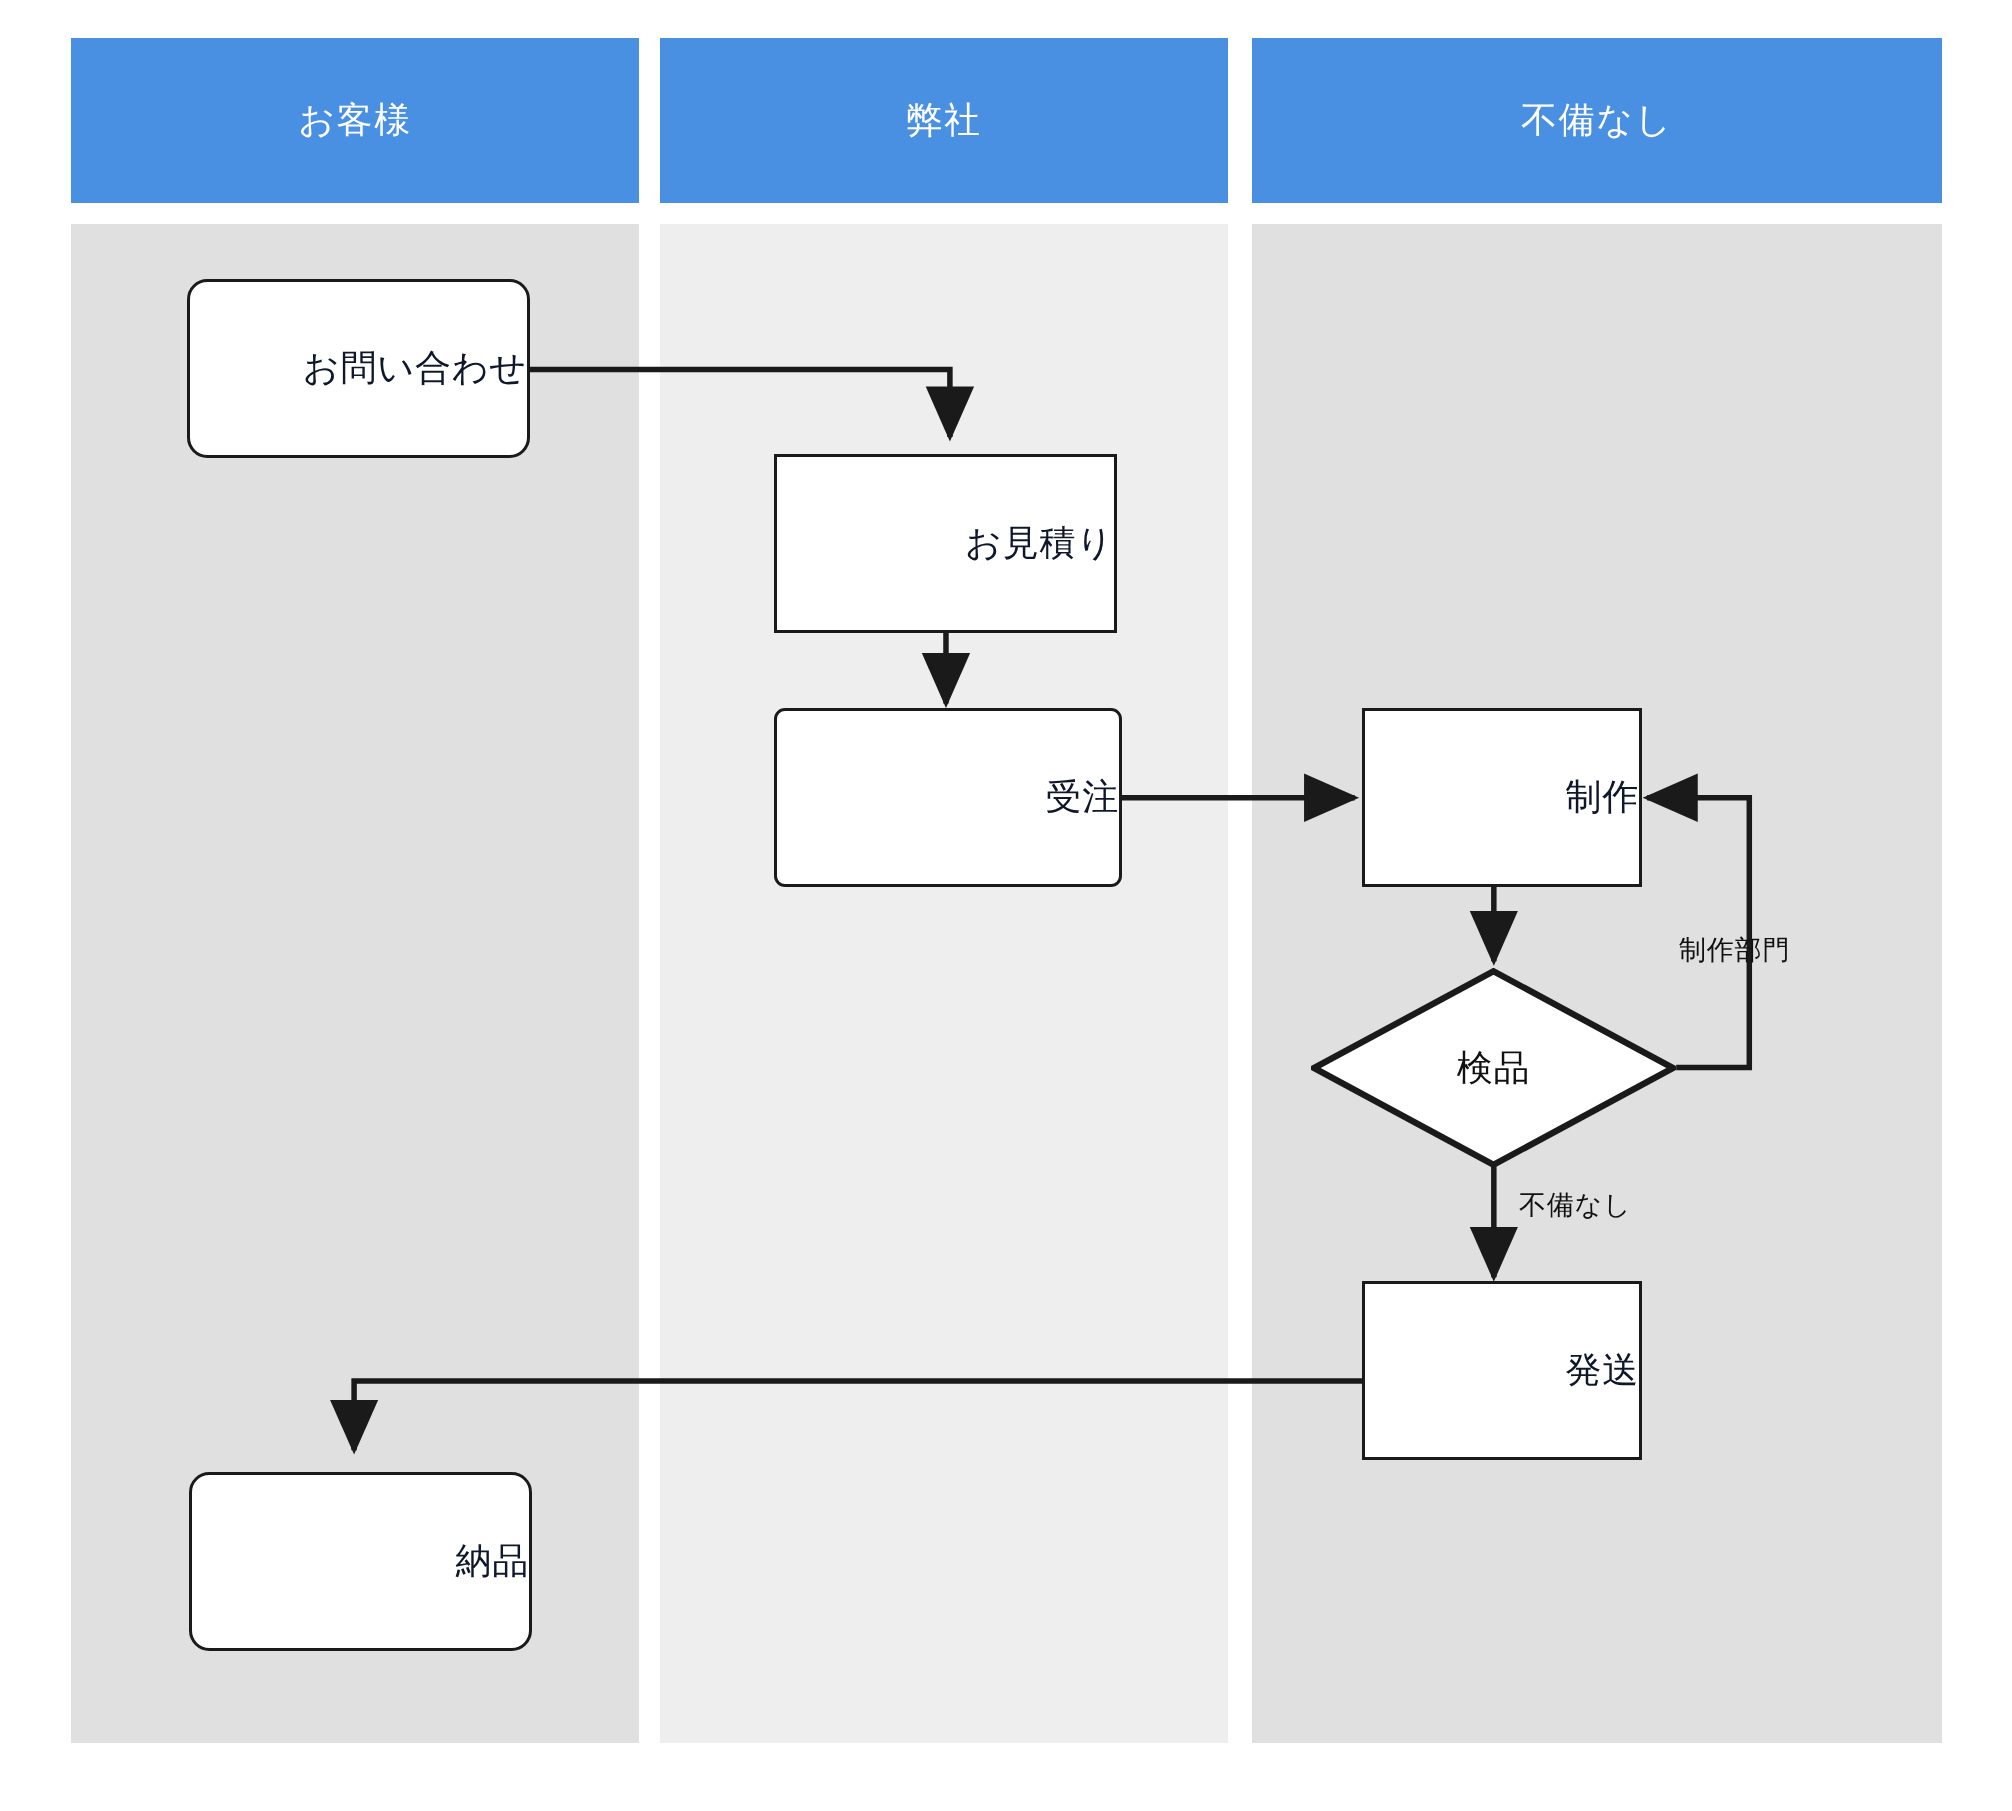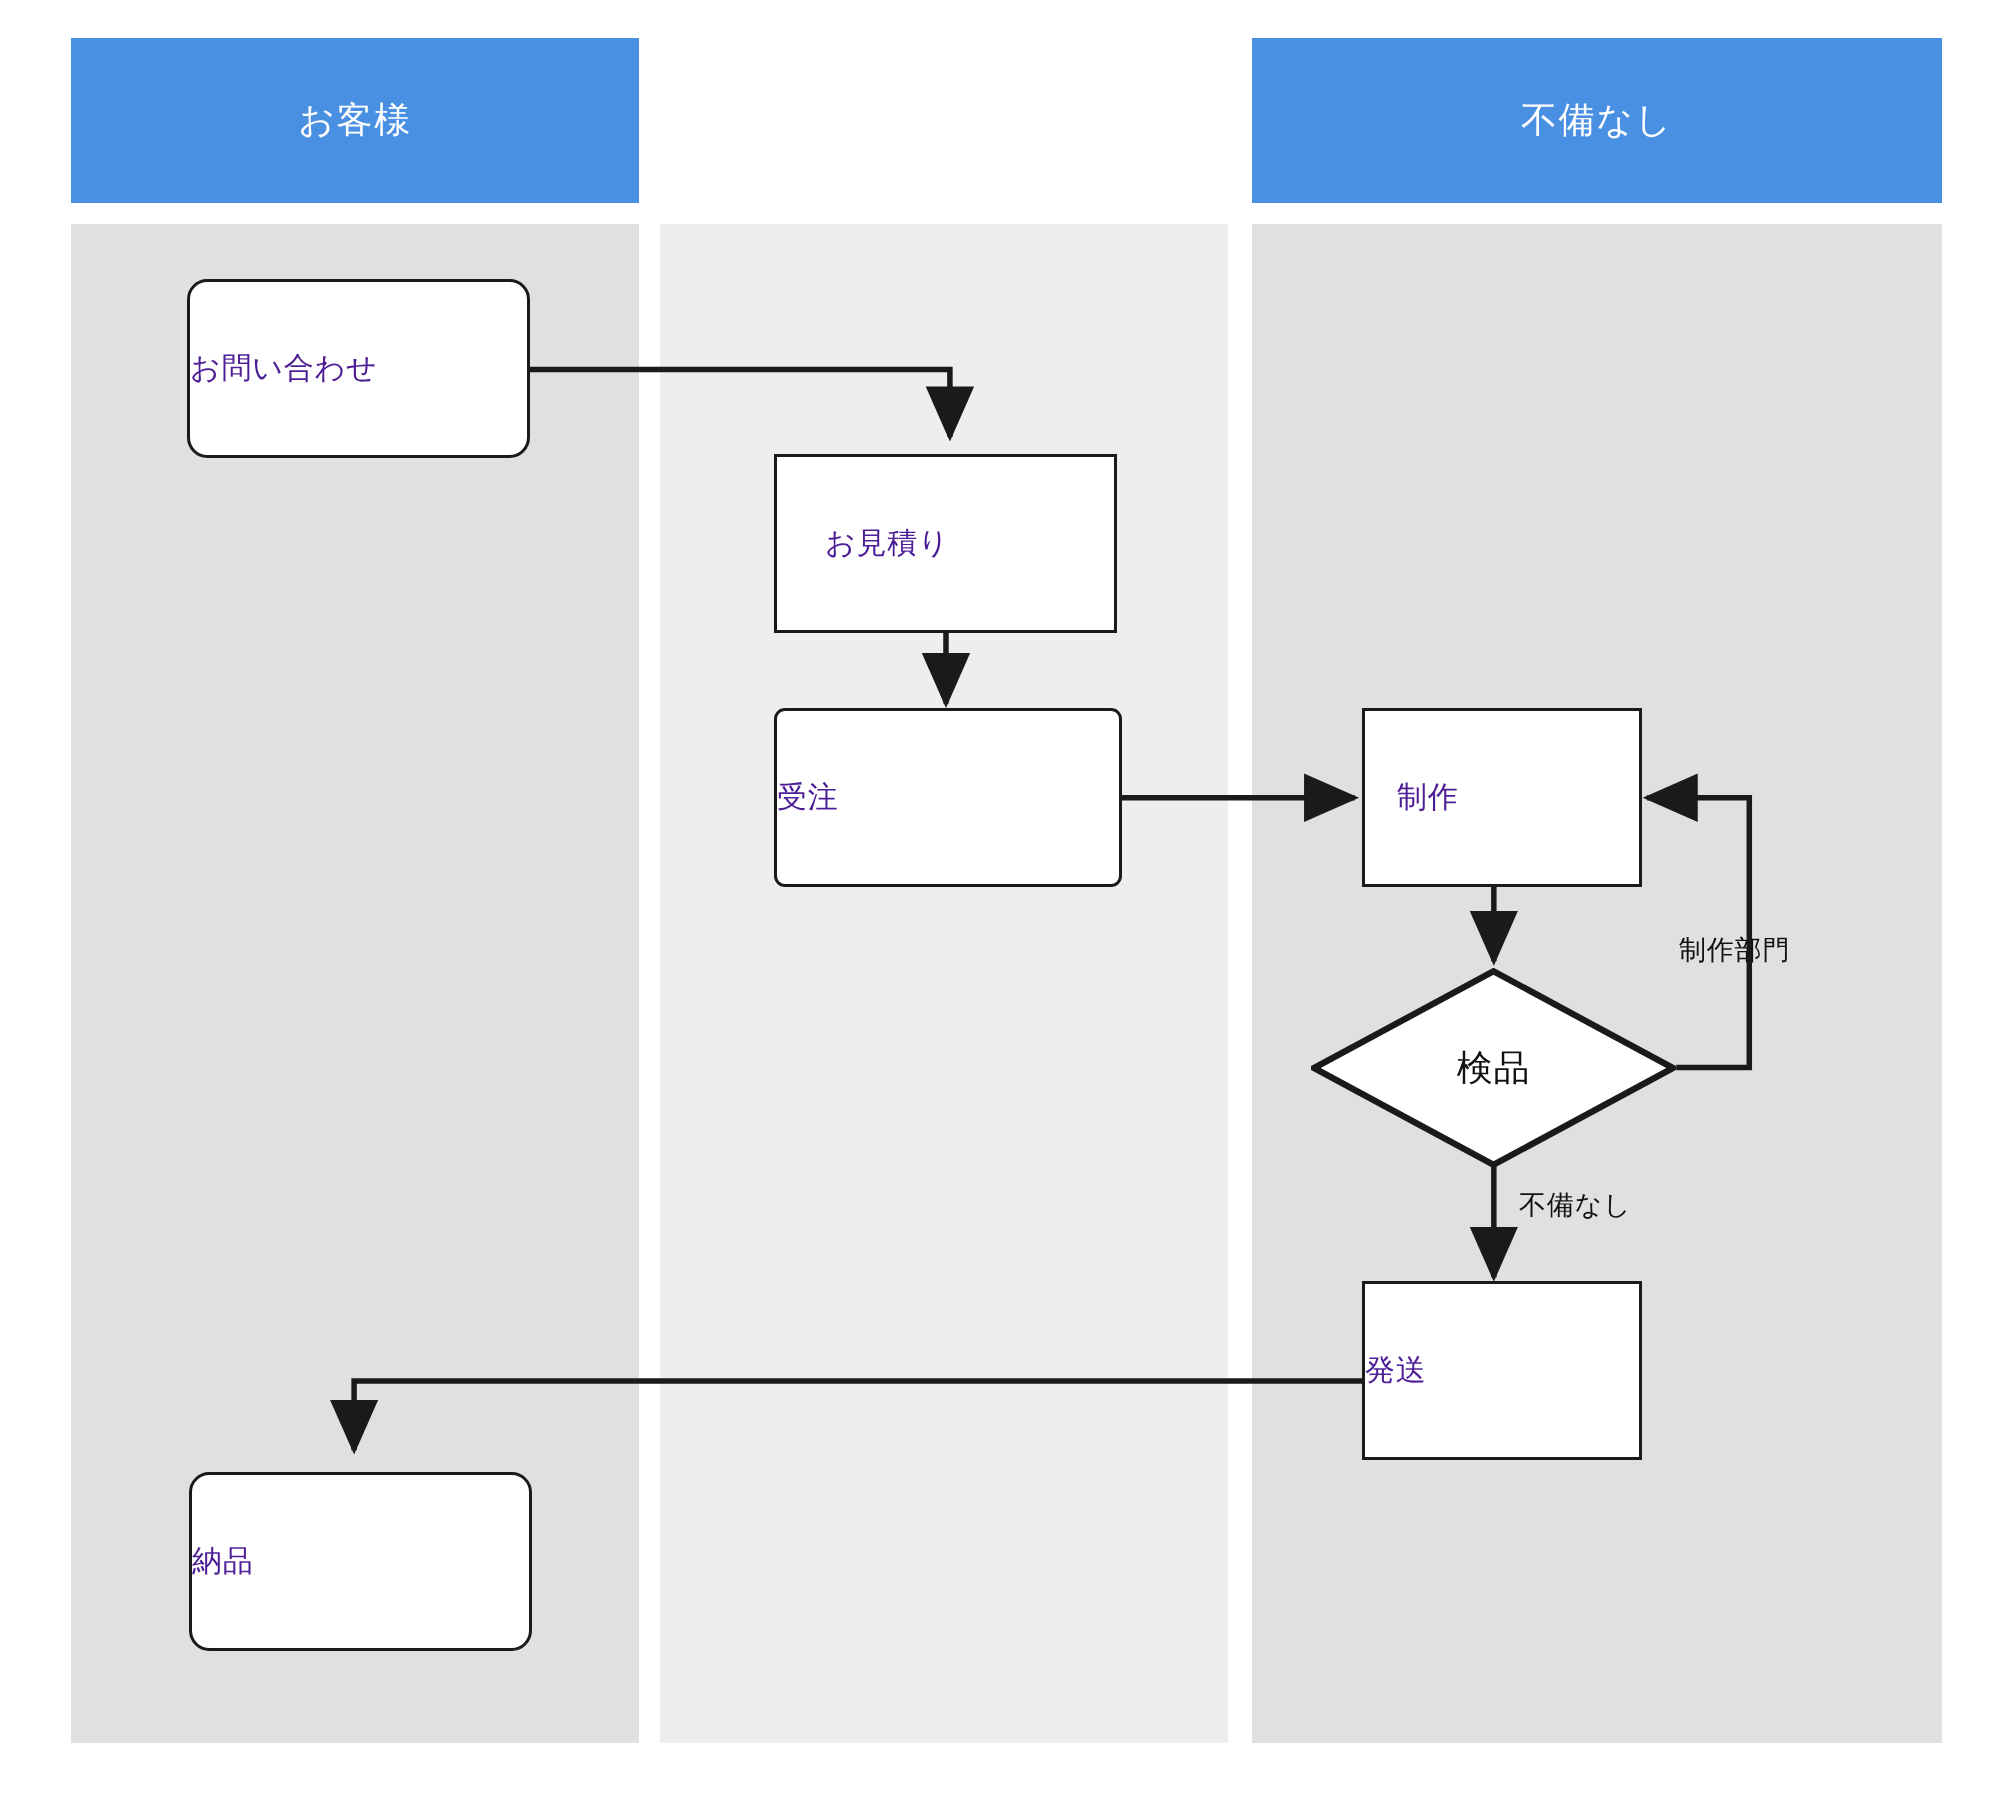--- a/index.html
+++ b/index.html
@@ -38,24 +38,24 @@
     width: 2013px;
     height: 1811px;
     pointer-events: none;
   }
   .node {
     position: absolute;
     background: #ffffff;
     border: 3.9px solid #1a1a1a;
     display: flex;
     align-items: center;
-    justify-content: flex-start;
+    justify-content: flex-end;
     box-sizing: border-box;
-    font-size: 30px;
-    color: #4c1d95;
+    font-size: 36px;
+    color: #0f172a;
     letter-spacing: 0.8px;
   }
   .node.terminator {
     border-radius: 20.4px;
   }
   .node-diamond-wrap {
     position: absolute;
     display: flex;
     align-items: center;
     justify-content: center;
@@ -80,20 +80,23 @@
     letter-spacing: 0.8px;
   }
 </style>
 </head>
 <body>
 
 <div id="canvas">
 
   <div class="lane-header" style="left:71px; top:38px; width:568px; height:165px; background:#4a90e2;">
     <span>お客様</span>
+  </div>
+  <div class="lane-header" style="left:660px; top:38px; width:568px; height:165px; background:#4a90e2;">
+    <span>弊社</span>
   </div>
   <div class="lane-header" style="left:1252px; top:38px; width:690px; height:165px; background:#4a90e2;">
     <span>不備なし</span>
   </div>
 
   <div class="lane-body" style="left:71px; top:224px; width:568px; height:1519px; background:#e0e0e0;"></div>
   <div class="lane-body" style="left:660px; top:224px; width:568px; height:1519px; background:#eeeeee;"></div>
   <div class="lane-body" style="left:1252px; top:224px; width:690px; height:1519px; background:#e0e0e0;"></div>
 
   <svg class="flow-svg" viewBox="0 0 2560 2304" xmlns="http://www.w3.org/2000/svg">

